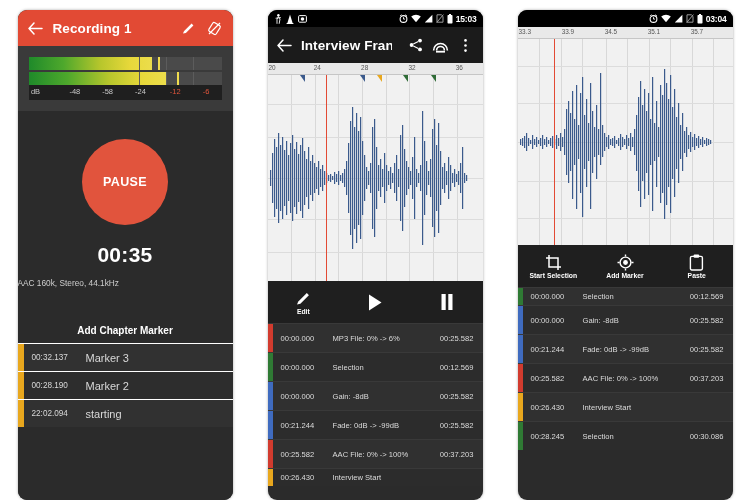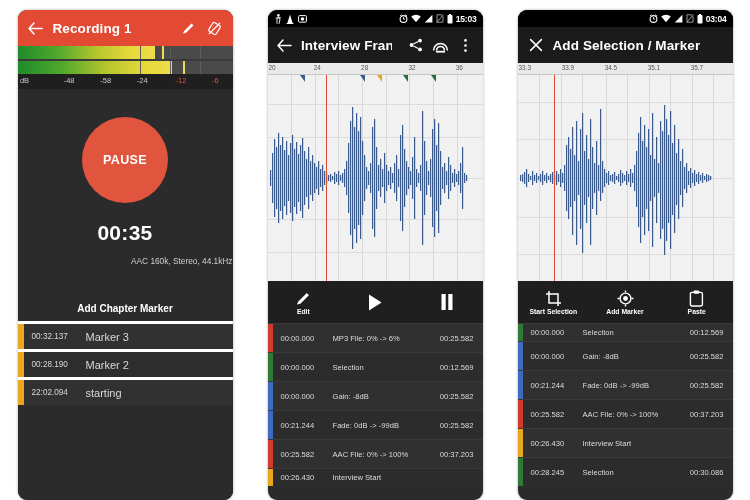--- a/index.html
+++ b/index.html
@@ -42,21 +42,21 @@
   .appbar.red { background: #e24a34; }
   .appbar.dark { background: #1b1b1b; }
   .appbar .title {
     color: #fff; font-size: 13.5px; font-weight: bold; letter-spacing: .1px;
     white-space: nowrap; overflow: hidden;
   }
   .appbar .spacer { flex: 1; }
   .ab-ico { width: 18px; height: 18px; display: flex; align-items: center; justify-content: center; }
 
   
-  .meter-wrap { background: #3a3a3a; padding: 0; }
+  .meter-wrap { background: #3a3a3a; padding: 11px; }
   .meter-row { position: relative; height: 13px; background: #4a4a4a; overflow: hidden; }
   .meter-row + .meter-row { margin-top: 2px; }
   .meter-fill {
     position: absolute; left: 0; top: 0; bottom: 0;
     background: linear-gradient(to right,#1f8a2a 0%, #4ea82c 28%, #b7c62c 58%, #e7d83a 82%, #ecdd4c 100%);
   }
   .meter-peak { position: absolute; top: 0; bottom: 0; width: 2px; background: #f0dc4e; }
   .meter-grid { position: absolute; top: 0; bottom: 0; width: 1px; background: #5c5c5c; }
   .meter-scale {
     position: relative; height: 15px; background: #1f1f1f;
@@ -67,29 +67,29 @@
   .meter-scale span.warn { color: #e0553c; }
 
   
   .rec-body { background: #2b2b2b; height: 422px; position: relative; }
   .pausebtn {
     width: 86px; height: 86px; border-radius: 50%; background: #e1543d;
     margin: 28px auto 0; display: flex; align-items: center; justify-content: center;
     color: #fff; font-size: 12.5px; font-weight: bold; letter-spacing: .4px;
   }
   .bigtime { text-align: center; color: #fff; font-size: 21px; font-weight: bold; margin-top: 18px; letter-spacing: .3px; }
-  .fmt { text-align: right; color: #cfcfcf; font-size: 8.3px; margin-top: 11px; }
+  .fmt { text-align: left; color: #cfcfcf; font-size: 8.3px; margin-top: 11px; }
   .storage { text-align: center; font-size: 8.3px; margin-top: 5px; color: #cfcfcf; }
   .storage b { color: #fff; }
   .addchapter { text-align: center; color: #fff; font-size: 10px; font-weight: bold; margin-top: 37px; }
 
   .mlist { margin-top: 7px; }
   .mrow {
     position: relative; height: 28px; display: flex; align-items: center;
-    border-top: 3px solid #ffffff; padding-left: 14px;
+    border-top: 1px solid #ffffff; padding-left: 14px;
   }
   .mrow:nth-child(odd) { background: #313131; }
   .mrow:nth-child(even) { background: #2d2d2d; }
   .mbar { position: absolute; left: 0; top: 0; bottom: 0; width: 6px; background: #e8a71e; }
   .mtime { color: #d8d8d8; font-size: 8.2px; width: 54px; }
   .mlabel { color: #d8d8d8; font-size: 11px; }
 
   
   .ruler {
     position: relative; height: 12px; background: #e9e9e9; border-bottom: 1px solid #c6c6c6;
@@ -522,29 +522,20 @@
           <span class="sb-ico">
             <svg width="6" height="10" viewBox="0 0 6 10">
                 <rect x="2" y="0" width="2" height="1" fill="#fff"></rect>
                 <rect x="0.5" y="1" width="5" height="8.4" rx="0.7" fill="#fff"></rect>
               </svg>
           </span>
           <span class="sb-time">03:04</span>
         </div>
       </div>
 
-      <div class="appbar dark">
-        <span class="ab-ico">
-          <svg width="14" height="14" viewBox="0 0 14 14">
-              <path d="M1.6 1.6 L12.4 12.4 M12.4 1.6 L1.6 12.4" stroke="#fff" stroke-width="1.5" stroke-linecap="round"></path>
-            </svg>
-        </span>
-        <span class="title">Add Selection / Marker</span>
-        <span class="spacer"></span>
-      </div>
 
       <div class="ruler">
         <span style="left:2px">33.3</span>
         <span style="left:21%">33.9</span>
         <span style="left:41%">34.5</span>
         <span style="left:61%">35.1</span>
         <span style="left:81%">35.7</span>
       </div>
 
       <div class="wave-area">

